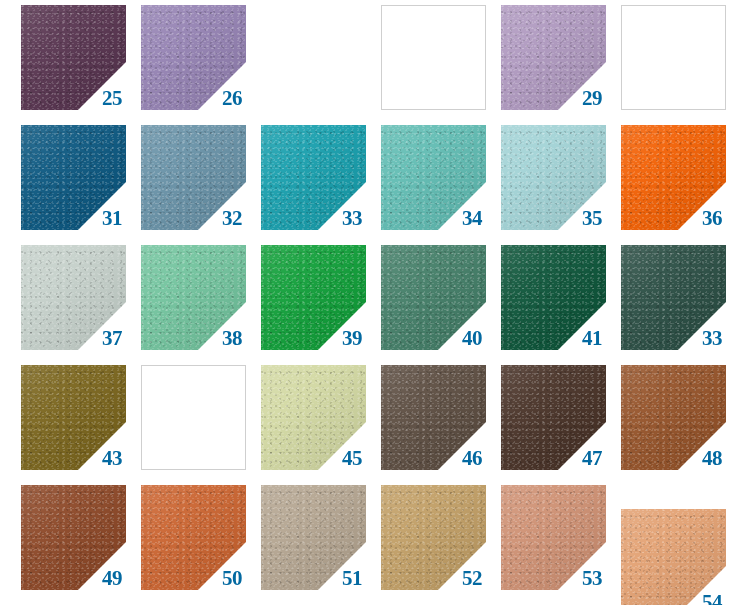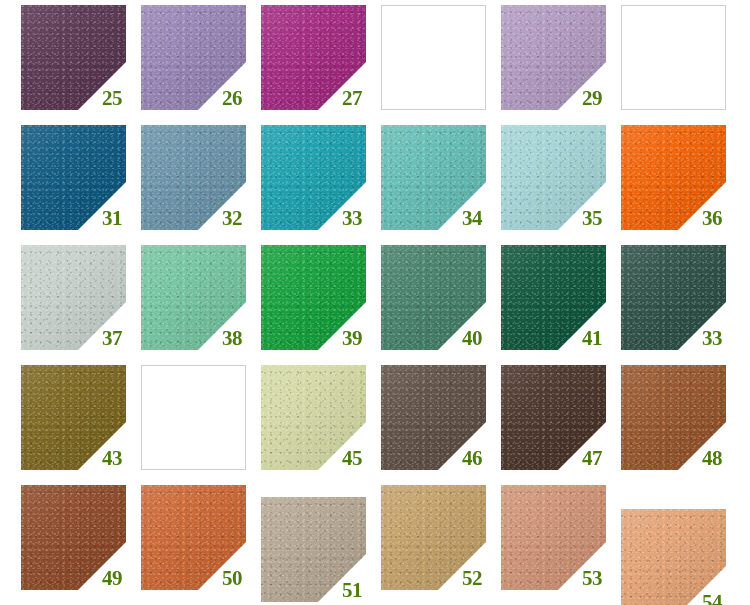--- a/index.html
+++ b/index.html
@@ -83,21 +83,21 @@
 
   .swatch-number {
     position: absolute;
     right: 4px;
     bottom: 1px;
     z-index: 4;
     font-family: "Liberation Serif", serif;
     font-size: 21px;
     font-weight: 700;
     line-height: 1;
-    color: #4d7c0f;
+    color: #0369a1;
     letter-spacing: -0.5px;
     margin-top: 8px;
   }
 
   
   .swatch-cell.is-empty .swatch-chip {
     background: #ffffff !important;
     border: 1px solid #cfcfcf;
   }
   .swatch-cell.is-empty .swatch-chip::before,
@@ -115,25 +115,20 @@
       <div class="swatch-number">25</div>
     </div>
     <div class="swatch-cell" style="left: 141px; top: 5px; width: 105px; height: 105px;">
       <div class="swatch-chip" style="background: rgb(150, 132, 180);"></div>
       <div class="swatch-corner"></div>
       <div class="swatch-number">26</div>
     </div>
     <div class="swatch-cell is-empty" style="left: 381px; top: 5px; width: 105px; height: 105px;">
       <div class="swatch-chip" style="background: rgb(255, 255, 255);"></div>
     </div>
-    <div class="swatch-cell" style="left: 261px; top: 5px; width: 105px; height: 105px;">
-      <div class="swatch-chip" style="background: rgb(163, 41, 128);"></div>
-      <div class="swatch-corner"></div>
-      <div class="swatch-number">27</div>
-    </div>
     <div class="swatch-cell" style="left: 501px; top: 5px; width: 105px; height: 105px;">
       <div class="swatch-chip" style="background: rgb(176, 154, 192);"></div>
       <div class="swatch-corner"></div>
       <div class="swatch-number">29</div>
     </div>
     <div class="swatch-cell is-empty" style="left: 621px; top: 5px; width: 105px; height: 105px;">
       <div class="swatch-chip" style="background: rgb(255, 255, 255);"></div>
     </div>
     <div class="swatch-cell" style="left: 21px; top: 125px; width: 105px; height: 105px;">
       <div class="swatch-chip" style="background: rgb(15, 90, 130);"></div>
@@ -226,21 +221,21 @@
     <div class="swatch-cell" style="left: 21px; top: 485px; width: 105px; height: 105px;">
       <div class="swatch-chip" style="background: rgb(142, 74, 42);"></div>
       <div class="swatch-corner"></div>
       <div class="swatch-number">49</div>
     </div>
     <div class="swatch-cell" style="left: 141px; top: 485px; width: 105px; height: 105px;">
       <div class="swatch-chip" style="background: rgb(203, 102, 51);"></div>
       <div class="swatch-corner"></div>
       <div class="swatch-number">50</div>
     </div>
-    <div class="swatch-cell" style="left: 261px; top: 497px; width: 105px; height: 105px;">
+    <div class="swatch-cell" style="left: 261px; top: 485px; width: 105px; height: 105px;">
       <div class="swatch-chip" style="background: rgb(181, 166, 146);"></div>
       <div class="swatch-corner"></div>
       <div class="swatch-number">51</div>
     </div>
     <div class="swatch-cell" style="left: 381px; top: 485px; width: 105px; height: 105px;">
       <div class="swatch-chip" style="background: rgb(194, 160, 104);"></div>
       <div class="swatch-corner"></div>
       <div class="swatch-number">52</div>
     </div>
     <div class="swatch-cell" style="left: 501px; top: 485px; width: 105px; height: 105px;">

